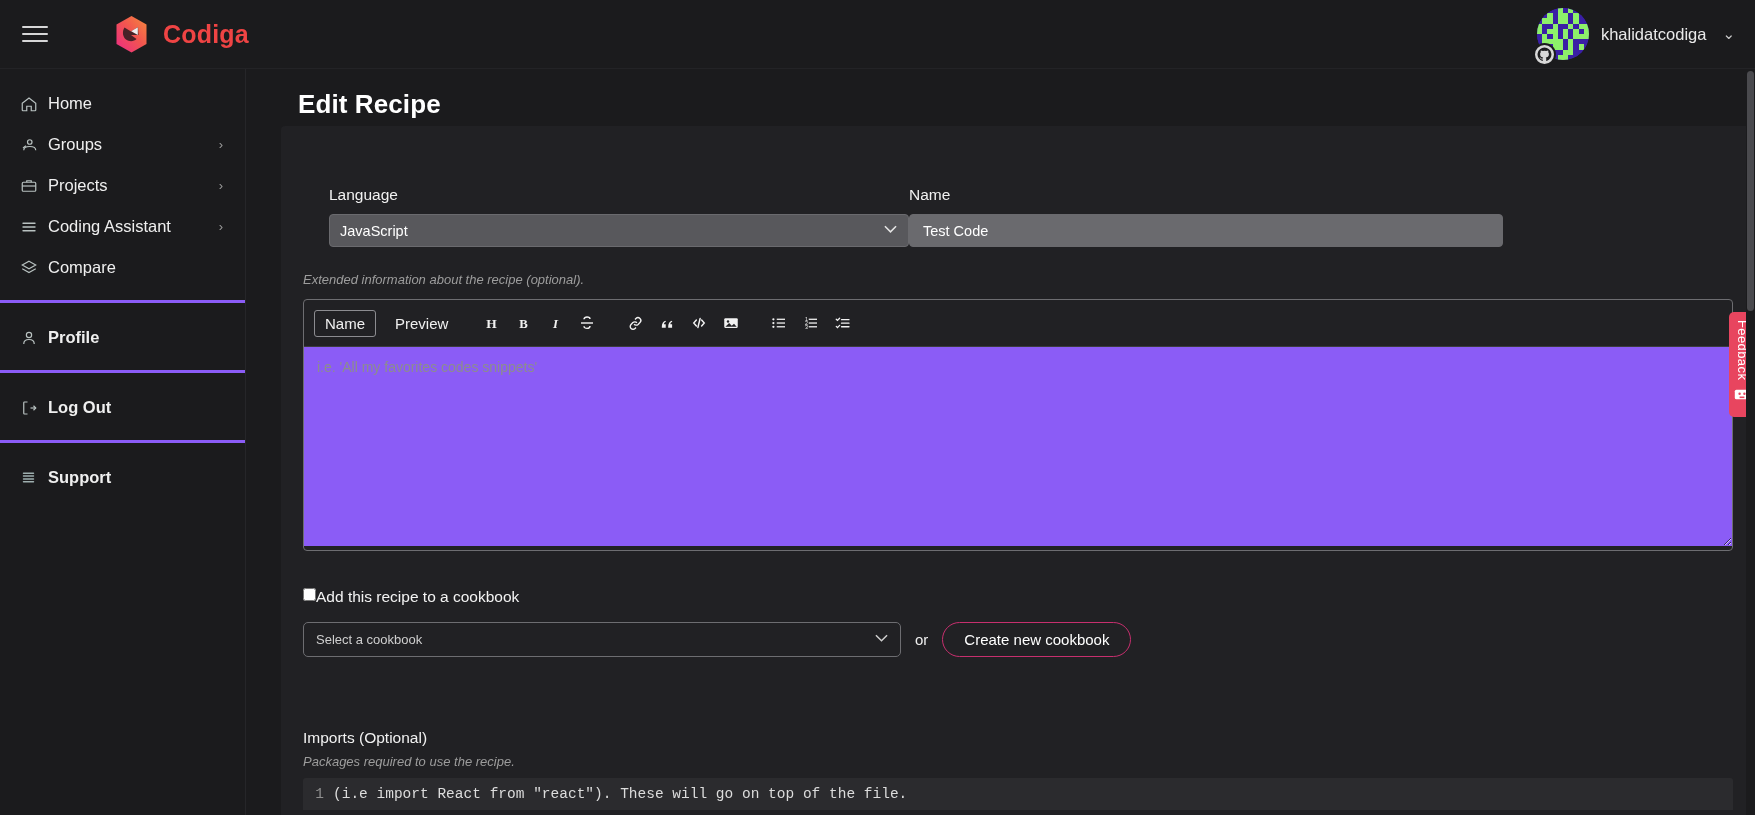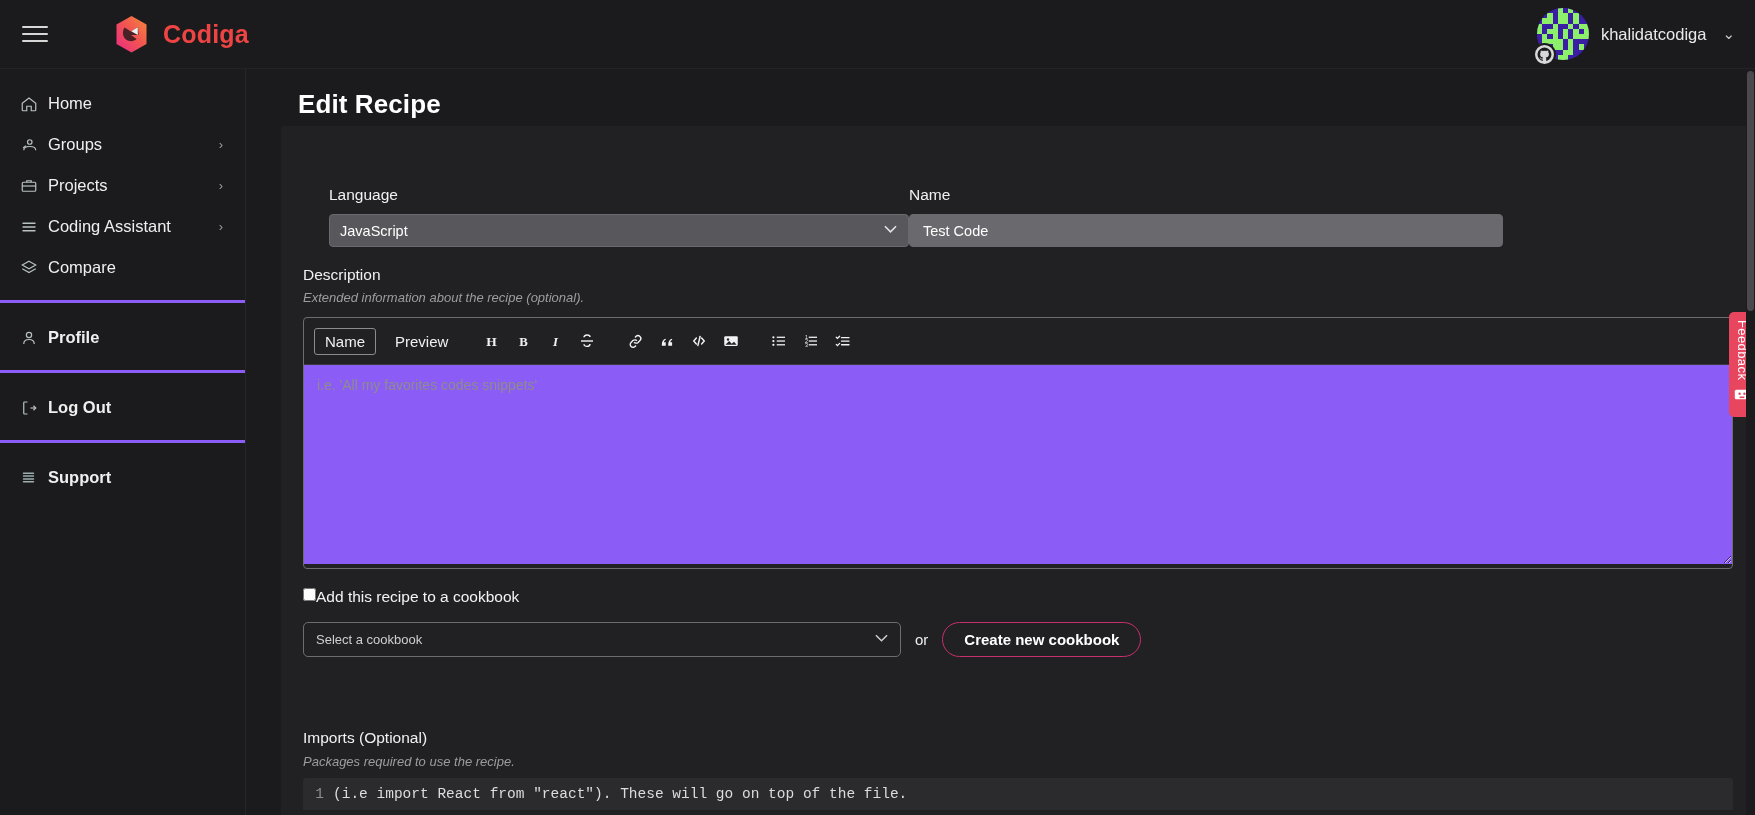--- a/index.html
+++ b/index.html
@@ -115,21 +115,21 @@
   .cbselwrap { position:relative; width: 598px; }
   #cbselect {
     height: 35px; width: 100%; background: #212124; border: 1px solid #6d6d71; border-radius: 5px;
     color: #cfcfcf; font-size: 13px; padding: 0 12px; -webkit-appearance:none; appearance:none;
     font-family: "Liberation Sans", sans-serif; outline:none; cursor:pointer;
   }
   .cbselwrap .chev { position:absolute; right: 13px; top: 10px; pointer-events:none; color:#cfcfcf; font-size: 12px; }
   #orlbl { font-size: 15px; color: #efefef; }
   #createcb {
     height: 35px; padding: 0 21px; background: transparent; border: 1px solid #c72f6e; border-radius: 18px;
-    color: #ffffff; font-size: 15px; font-weight: 700; cursor:pointer;
+    color: #ffffff; font-size: 15px; font-weight: 400; cursor:pointer;
     font-family: "Liberation Sans", sans-serif;
   }
 
   
   #imports { position:absolute; top: 603px; left: 22px; width: 1430px; }
   #imports .hint { margin-top: 7px; }
   #codebox { margin-top: 9px; background: #2b2b2e; border-radius: 3px 3px 0 0; height: 32px;
              display:flex; align-items:center; overflow:hidden; }
   #gutter { width: 30px; text-align:right; padding-right: 9px; color:#8f8f8f;
             font-family: "Liberation Mono", monospace; font-size: 14.5px; }
@@ -339,21 +339,20 @@
           </span>
         </div>
       </div>
       <div id="namecol">
         <div class="lbl">Name</div>
         <input class="field-input" type="text" value="Test Code" style="">
       </div>
     </div>
 
     <div id="desc">
-      <div class="lbl">Description</div>
       <div class="hint">Extended information about the recipe (optional).</div>
 
       <div id="mdbox">
         <div id="mdtoolbar">
           <div class="tbtn active">Name</div>
           <div class="tbtn" style="margin-left:8px">Preview</div>
 
           <div class="tsep"></div>
 
           <div class="ticon">

